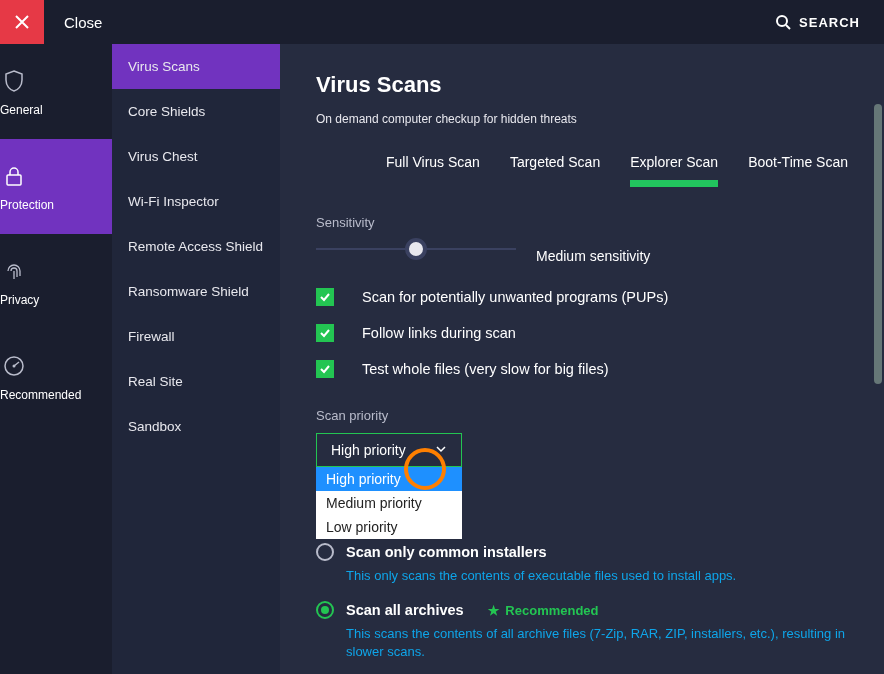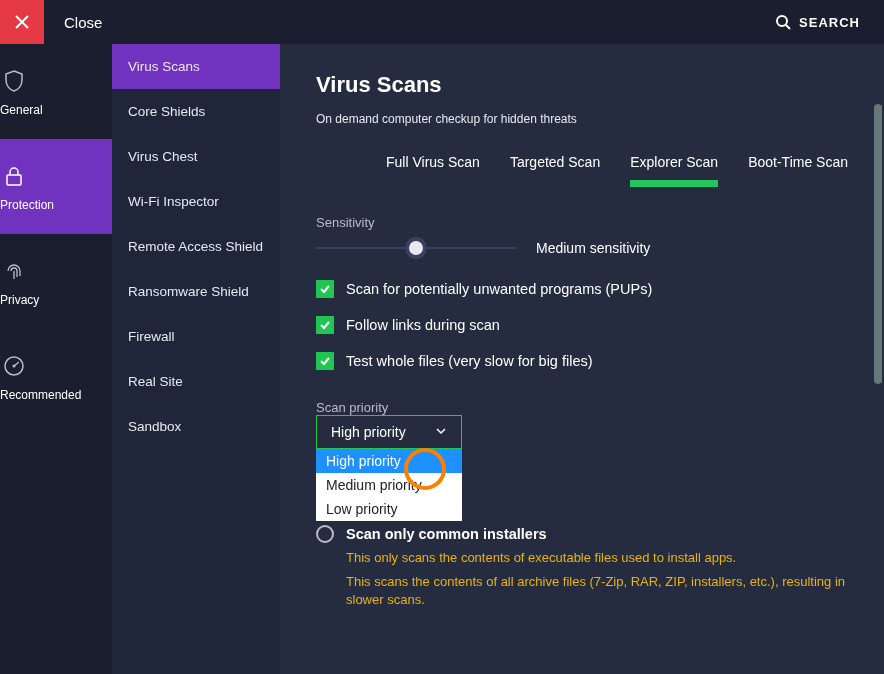--- a/index.html
+++ b/index.html
@@ -84,41 +84,42 @@
     border-bottom: 0;
   }
   .tab {
     font-size: 14px;
     padding-bottom: 10px;
     cursor: pointer;
   }
   .tab.active { border-bottom: 7px solid #22c55e; }
 
   .section-label { font-size: 13px; color: #b9bccb; margin-top: 28px; }
-  .slider-row { display: flex; align-items: center; gap: 20px; margin-top: 10px; }
+  .slider-row { display: flex; gap: 20px; margin-top: 18px; }
   .slider-track {
     width: 200px; height: 2px; background: #3a4160; position: relative;
   }
   .slider-knob {
     position:absolute; top:50%; left:50%; transform:translate(-50%,-50%);
     width:22px; height:22px; border-radius:50%;
     background:#e8e8ee; border:4px solid #3a4160;
   }
   .slider-value { font-size:14px; }
 
-  .check-row { display:flex; align-items:center; gap:12px; margin-top: 24px; }
+  .check-row { display:flex; align-items:center; gap:28px; margin-top: 24px; }
   .checkbox {
     width:18px; height:18px; background:#23c552; display:flex; align-items:center; justify-content:center;
   }
   .checkbox svg { width:12px; height:12px; }
   .check-label { font-size:14.5px; }
 
   .priority-block { margin-top: 30px; }
   .dropdown {
     position: relative;
+    margin-top: 10px;
     width: 146px;
   }
   .dropdown-toggle {
     border:1px solid #23c552;
     padding:8px 14px;
     font-size:14px;
     cursor:pointer;
     display:flex;
     align-items:center;
     justify-content:space-between;
@@ -137,21 +138,21 @@
   .radio-row { display:flex; align-items:center; gap:12px; margin-top: 30px; }
   .radio {
     width:18px; height:18px; border-radius:50%; border:2px solid #b9bccb;
     display:flex; align-items:center; justify-content:center;
   }
   .radio.selected { border-color:#23c552; }
   .radio.selected::after {
     content:""; width:8px; height:8px; border-radius:50%; background:#23c552;
   }
   .radio-label { font-size:14.5px; font-weight:600; }
-  .radio-desc { font-size:13px; color:#eab308; margin-left:30px; margin-top:6px; line-height:1.4; max-width: 510px;}
+  .radio-desc { font-size:13px; color:#0ea5e9; margin-left:30px; margin-top:6px; line-height:1.4; max-width: 510px;}
   .recommended { color:#23c552; font-size:13px; font-weight:600; margin-left:12px; display:inline-flex; align-items:center; gap:6px;}
   .recommended::before { content:"★"; color:#23c552; }
 
   .scrollbar {
     position:absolute; right:0; top:0; width:12px; height:100%; background:transparent;
   }
   .scrollbar-thumb {
     position:absolute; right:2px; top:60px; width:8px; height:280px;
     background:#677; border-radius:4px;
   }
@@ -305,20 +306,25 @@
         </div>
       </div>
     </div>
 
     <div class="radio-row" style="margin-top:76px">
       <div class="radio"></div>
       <span class="radio-label">Scan only common installers</span>
     </div>
     <div class="radio-desc">This only scans the contents of executable files used to install apps.</div>
 
+    <div class="radio-row" style="margin-top:16px">
+      <div class="radio selected"></div>
+      <span class="radio-label">Scan all archives</span>
+      <span class="recommended">Recommended</span>
+    </div>
     <div class="radio-desc">This scans the contents of all archive files (7-Zip, RAR, ZIP, installers, etc.), resulting in slower scans.</div>
 
     <div class="annot-circle" style="left:124px; top:404px"></div>
     <svg class="annot-arrow" style="left:-40px; top:450px" width="64" height="48">
       <polygon points="0,8 0,40 40,24" fill="#ff7f00"></polygon>
     </svg>
 
     <div class="scrollbar">
       <div class="scrollbar-thumb"></div>
     </div>

